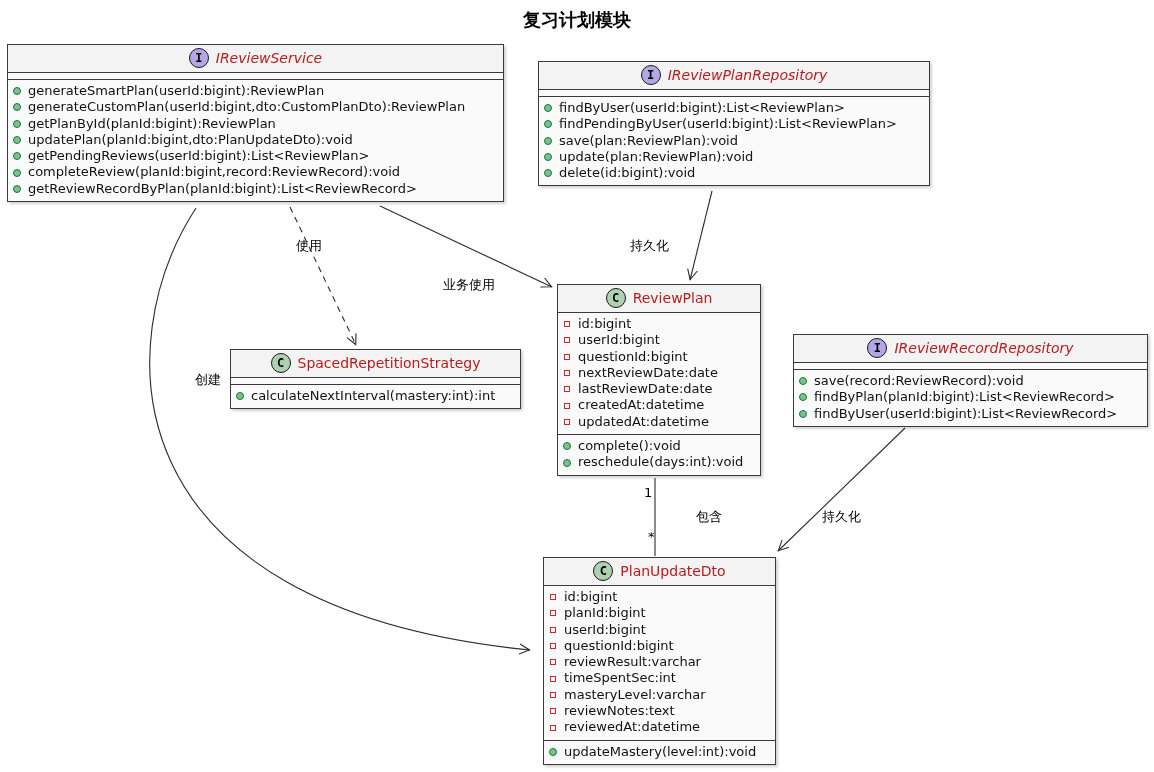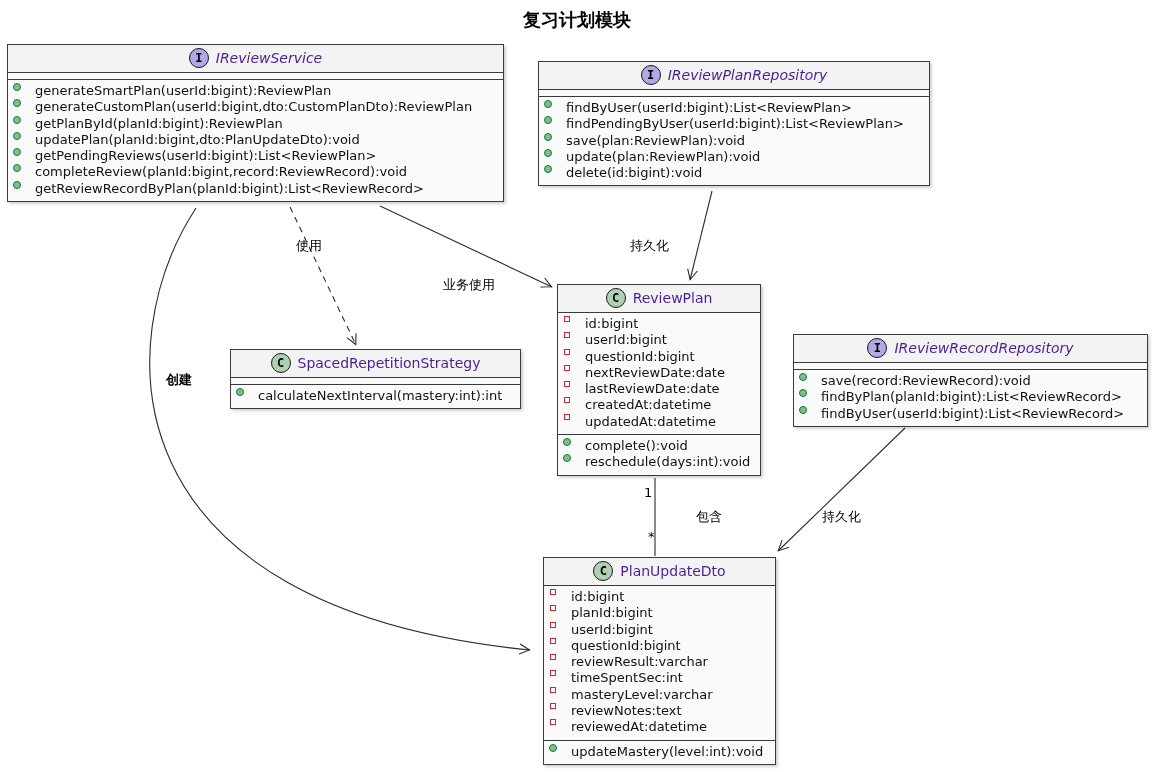--- a/index.html
+++ b/index.html
@@ -41,31 +41,31 @@
   .uml-icon{
     width:18px;height:18px;border-radius:50%;
     border:1px solid #181818;
     display:flex;align-items:center;justify-content:center;
     font-family:"DejaVu Sans Mono","Liberation Mono",monospace;
     font-weight:bold;font-size:12px;line-height:1;color:#000;
     flex:0 0 auto;
   }
   .uml-icon.interface{background:var(--interface-icon-bg);}
   .uml-icon.class{background:var(--class-icon-bg);}
-  .uml-name{font-size:14px;color:#4c1d95;white-space:nowrap;}
+  .uml-name{font-size:14px;color:#b91c1c;white-space:nowrap;}
   .uml-name.italic{font-style:italic;}
 
   .uml-empty{height:6px;border-bottom:1px solid var(--box-border);background:var(--body-bg);}
 
   ul.members{
     list-style:none;margin:0;padding:3px 6px 4px 5px;background:var(--body-bg);
   }
   ul.members.fields{border-bottom:1px solid var(--box-border);}
   ul.members li{
-    display:flex;align-items:flex-start;gap:14px;
+    display:flex;align-items:center;gap:7px;
     font-size:13px;line-height:16.3px;white-space:nowrap;
   }
   .dot{
     width:8px;height:8px;border-radius:50%;flex:0 0 auto;
     background:var(--method-dot-bg);
     border:1px solid var(--method-dot-border);
     box-sizing:border-box;
   }
   .sq{
     width:6px;height:6px;flex:0 0 auto;margin:0 1px;
@@ -96,21 +96,21 @@
     <path d="M380,206 L552,287" marker-end="url(#arrow)"></path>
     <path d="M712,191 L690,280" marker-end="url(#arrow)"></path>
     <path d="M196,208 C110,340 105,608 530,650" marker-end="url(#arrow)"></path>
     <line x1="655" y1="478" x2="655" y2="556"></line>
     <path d="M905,428 L778,551" marker-end="url(#arrow)"></path>
   </svg>
 
   <div class="edge-label" style="left:296px;top:237px;">使用</div>
   <div class="edge-label" style="left:443px;top:237px;margin-top:39px;">业务使用</div>
   <div class="edge-label" style="left:630px;top:237px;">持久化</div>
-  <div class="edge-label" style="left:166px;top:371px;font-weight:bold;">创建</div>
+  <div class="edge-label" style="left:195px;top:371px;">创建</div>
   <div class="edge-label" style="left:696px;top:508px;">包含</div>
   <div class="edge-label" style="left:822px;top:508px;">持久化</div>
   <div class="mult" style="left:644px;top:485px;">1</div>
   <div class="mult" style="left:648px;top:529px;">*</div>
 
   <div class="uml-box" style="left:7px;top:44px;width:497px;">
     <div class="uml-header">
       <span class="uml-icon interface">I</span>
       <span class="uml-name italic">IReviewService</span>
     </div>

